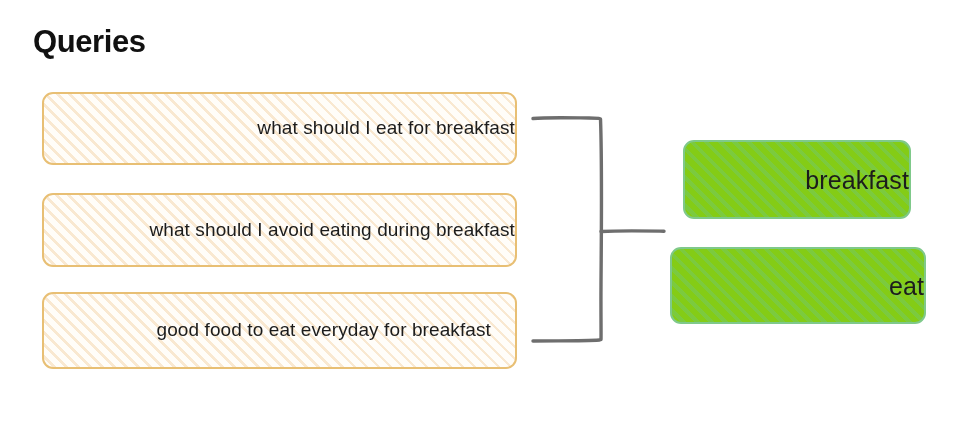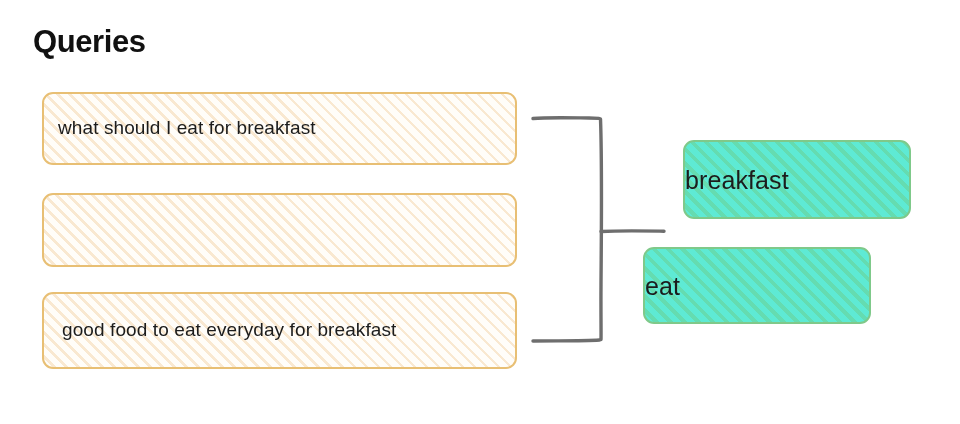--- a/index.html
+++ b/index.html
@@ -41,21 +41,21 @@
     box-sizing: border-box;
     border-radius: 11px;
     display: flex;
     align-items: center;
     overflow: hidden;
   }
   .hatch-box .box-label {
     position: relative;
     z-index: 2;
     width: 100%;
-    text-align: left;
+    text-align: right;
     font-size: 19px;
     color: #1c1c1c;
     line-height: 1.2;
     letter-spacing: 0.1px;
   }
   .hatch-box .hatch-fill {
     position: absolute;
     inset: 0;
     z-index: 1;
     pointer-events: none;
@@ -72,41 +72,41 @@
       rgba(232,173,94,0.00) 0px,
       rgba(232,173,94,0.00) 6px,
       rgba(232,173,94,0.26) 6px,
       rgba(232,173,94,0.26) 8.5px
     );
   }
 
   
   .keyword-box {
     border: 2.5px solid #7fc98a;
-    background: #5eead4;
+    background: #84cc16;
   }
   .keyword-box .hatch-fill {
     background-image: repeating-linear-gradient(
       45deg,
       rgba(110,199,124,0.00) 0px,
       rgba(110,199,124,0.00) 6px,
       rgba(110,199,124,0.40) 6px,
       rgba(110,199,124,0.40) 10px
     );
   }
   .keyword-box .box-label {
     font-size: 25px;
   }
 
   
   #query-box-0   { left: 42px;  top: 92px;  width: 475px; height: 73px; }
   #query-box-1   { left: 42px;  top: 193px; width: 475px; height: 74px; }
   #query-box-2   { left: 42px;  top: 292px; width: 475px; height: 77px; }
   #keyword-box-0 { left: 683px; top: 140px; width: 228px; height: 79px; }
-  #keyword-box-1 { left: 643px; top: 247px; width: 228px; height: 77px; }
+  #keyword-box-1 { left: 670px; top: 247px; width: 256px; height: 77px; }
 
   
   #query-box-0 .box-label { padding-left: 14px; }
   #query-box-1 .box-label { padding-left: 0px; }
   #query-box-2 .box-label { padding-left: 18px;  padding-right: 24px; }
 
   
   #bracket-connector {
     position: absolute;
     left: 525px;
@@ -123,20 +123,21 @@
 
   <div class="heading" id="queries-heading">Queries</div>
 
   <div class="hatch-box query-box" id="query-box-0">
     <span class="hatch-fill"></span>
     <span class="box-label">what should I eat for breakfast</span>
   </div>
 
   <div class="hatch-box query-box" id="query-box-1">
     <span class="hatch-fill"></span>
+    <span class="box-label">what should I avoid eating during breakfast</span>
   </div>
 
   <div class="hatch-box query-box" id="query-box-2">
     <span class="hatch-fill"></span>
     <span class="box-label">good food to eat everyday for breakfast</span>
   </div>
 
   <div id="bracket-connector">
     <svg width="155" height="250" viewBox="0 0 155 250" aria-hidden="true">
       <g fill="none" stroke="#6e6e6e" stroke-width="3.4" stroke-linecap="round" stroke-linejoin="round">

